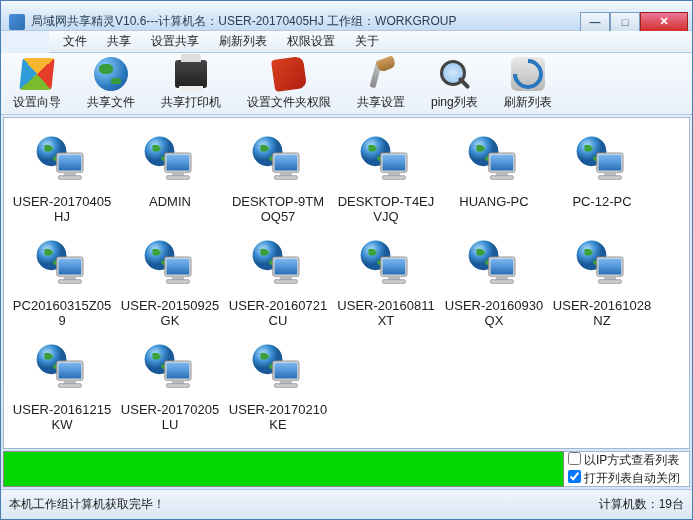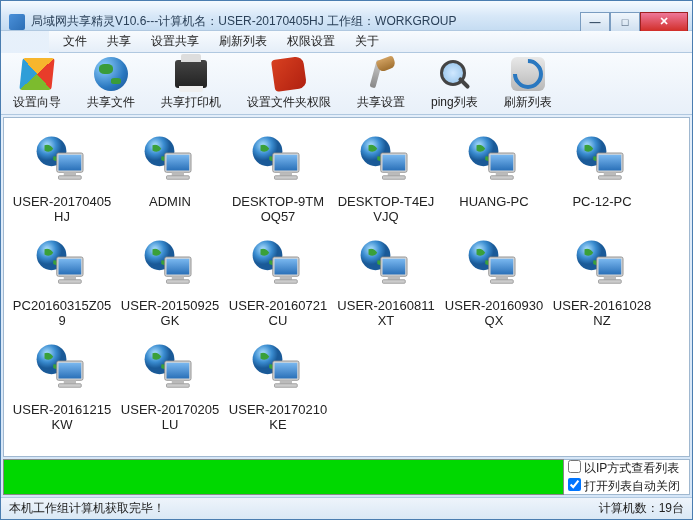--- a/index.html
+++ b/index.html
@@ -22,21 +22,21 @@
 .tool-label { font-size: 12px; color: #222; white-space: nowrap; }
 .content-area { flex: 1; background: #fff; margin: 2px; border: 1px solid #a0b8d0; overflow: auto; display: flex; flex-wrap: wrap; align-content: flex-start; padding: 8px 4px; gap: 0; }
 .computer-item { width: 108px; height: 104px; display: flex; flex-direction: column; align-items: center; justify-content: flex-start; cursor: pointer; padding-top: 6px; }
 .comp-icon { width: 56px; height: 56px; margin-bottom: 6px; }
 .comp-label { font-size: 13px; color: #222; text-align: center; word-break: break-all; max-width: 100px; font-family: Tahoma, Arial; }
 .bottom-panel { display: flex; height: 36px; margin: 0 2px 2px 2px; }
 .progress-bar { flex: 1; background: #00d800; border: 1px solid #888; }
 .checkbox-panel { width: 126px; background: #fff; border: 1px solid #a0b8d0; border-left: none; display: flex; flex-direction: column; justify-content: center; padding: 1px 4px; gap: 1px; }
 .chk-row { display: flex; align-items: flex-start; gap: 3px; font-size: 12px; color: #222; }
 .chk-row input { width: 13px; height: 13px; }
-.statusbar { height: 22px; background: linear-gradient(to bottom, #eef4fb, #dae8f5); display: flex; align-items: center; padding: 8px 8px; border-top: 1px solid #b0c8e0; justify-content: space-between; color: #222; }
+.statusbar { height: 30px; background: linear-gradient(to bottom, #eef4fb, #dae8f5); display: flex; align-items: center; padding: 8px 8px; border-top: 1px solid #b0c8e0; justify-content: space-between; color: #222; }
 .status-right { margin-left: auto; }
 
 .icon-windows { background: conic-gradient(from 45deg, #e83c2a 0 25%, #7cbb2e 25% 50%, #2f9ed8 50% 75%, #f7b62d 75% 100%); border-radius: 3px; width:32px; height:32px; transform: skewX(-6deg); }
 .icon-globe { width:34px; height:34px; border-radius:50%; background: radial-gradient(circle at 30% 30%, #8fd0ff, #2a78c0 60%, #1a5090); position:relative; }
 .icon-globe::after{content:"";position:absolute;top:20%;left:15%;width:40%;height:30%;background:#3a9c3a;border-radius:40%; box-shadow: 10px 12px 0 -2px #3a9c3a;}
 .icon-printer { width:32px; height:28px; background: linear-gradient(#444,#222); border-radius:3px; position:relative; }
 .icon-printer::before{content:"";position:absolute;top:-6px;left:6px;right:6px;height:8px;background:#ddd;border-radius:2px 2px 0 0;}
 .icon-printer::after{content:"";position:absolute;bottom:-4px;left:4px;right:4px;height:6px;background:#eee;border-radius:0 0 2px 2px;}
 .icon-book { width:32px;height:32px; background: linear-gradient(135deg,#d84020,#b02010); border-radius:4px 8px 8px 4px; position:relative; transform: rotate(-8deg); }
 .icon-tools { width:32px;height:32px; position:relative; }

